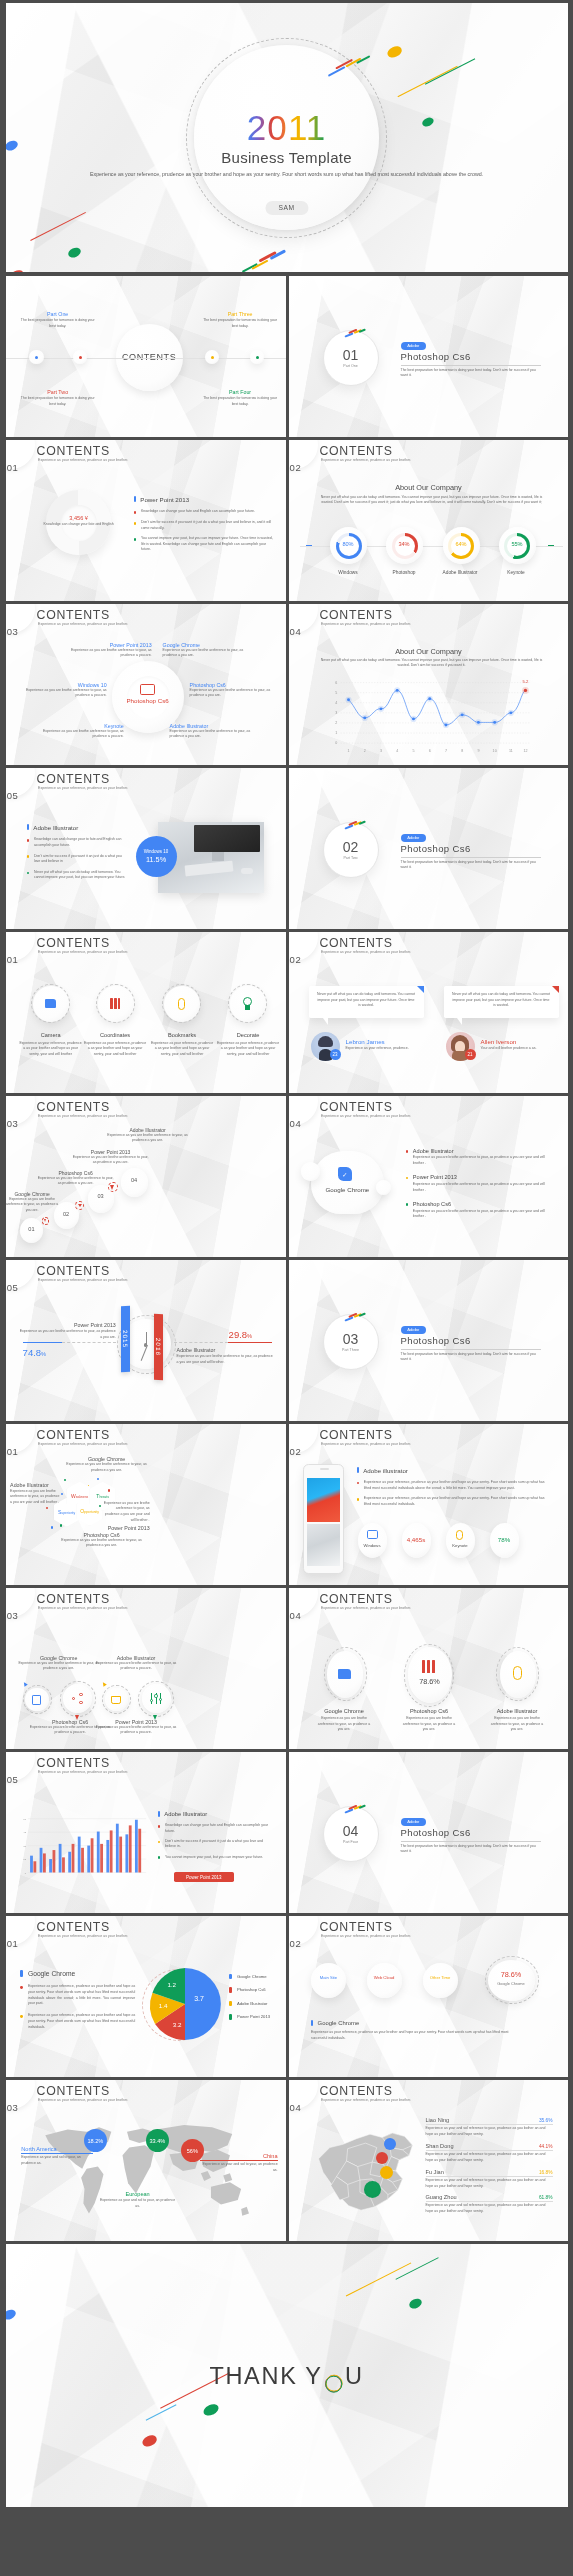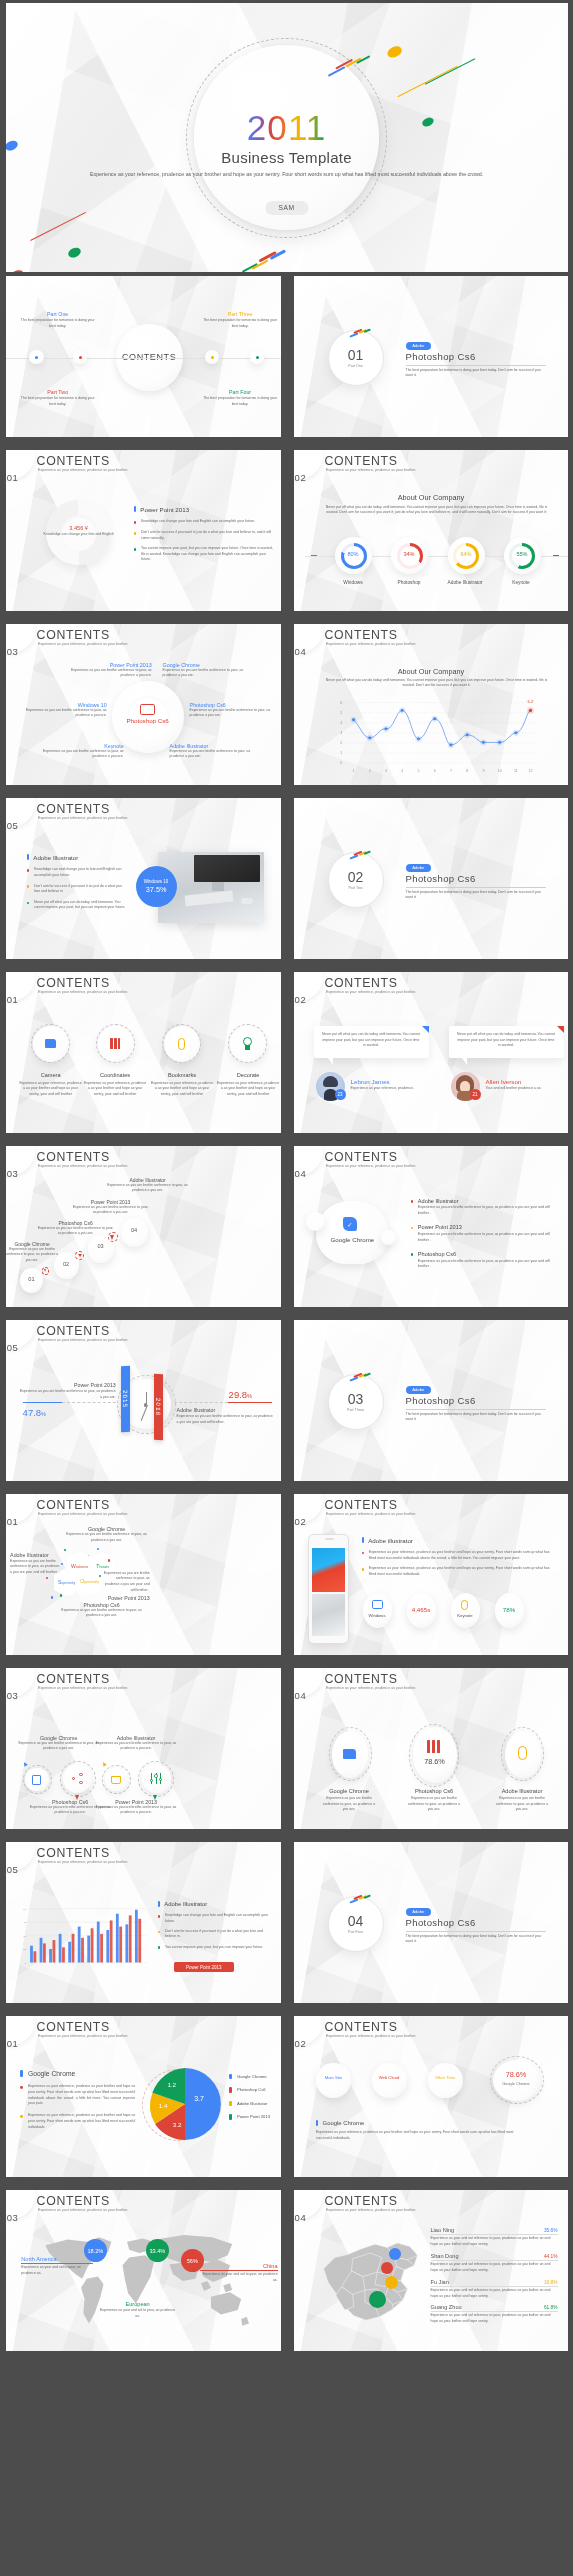--- a/index.html
+++ b/index.html
@@ -60,21 +60,21 @@
     position:absolute; top:calc(50% + 63px); left:50%; transform:translateX(-50%);
     background:#ececec; color:#555; font-size:6.7px; letter-spacing:0.6px;
     padding:3.4px 13.4px; border-radius:9px;
   }
   .dot { position:absolute; border-radius:50%; }
   .strip { position:absolute; height:0.6px; }
   .gbar { position:absolute; }
   .gbar i { position:absolute; border-radius:1.7px; height:2.8px; display:block; }
 
   
-  .grid { display:grid; grid-template-columns:1fr 1fr; gap:13px; background:#4c4c4c; margin-top:3.4px; }
+  .grid { display:grid; grid-template-columns:1fr 1fr; gap:3px; background:#4c4c4c; margin-top:3.4px; }
   .slide { position:relative; width:100%; height:161px; overflow:hidden; background:#f6f6f6; }
   .s-in { position:absolute; inset:0; }
 
   .corner {
     position:absolute; left:-19px; top:-19px; width:48px; height:48px; border-radius:50%;
     background:#fff; box-shadow:0 1.7px 5px rgba(0,0,0,.08);
   }
   .corner-num {
     position:absolute; left:1.1px; top:22.4px; font-size:9.5px; color:#555; font-weight:300; letter-spacing:0.6px;
   }
@@ -440,21 +440,21 @@
       </div>
 
       <div class="photo" style="left:152px;top:54px;width:106px;height:71px;">
         <div class="screen" style="left:36px;top:3.4px;width:66px;height:27px;border-radius:1.1px;"></div>
         <div style="position:absolute;left:54px;top:30px;width:12.3px;height:9px;background:#b9bec3;"></div>
         <div class="kbd" style="left:27px;top:41px;width:48px;height:11.2px;transform:rotate(-6deg);"></div>
         <div class="kbd" style="left:83px;top:46px;width:12.3px;height:6.7px;border-radius:3.4px;"></div>
       </div>
       <div style="position:absolute;left:130px;top:68px;width:41px;height:41px;border-radius:50%;background:#4285F4;display:flex;flex-direction:column;align-items:center;justify-content:center;color:#fff;">
         <div style="font-size:4.5px;">Windows 10</div>
-        <div style="font-size:7.3px;margin-top:1.1px;">37.5%</div>
+        <div style="font-size:7.3px;margin-top:1.1px;">11.5%</div>
       </div>
     </div>
       </div>
 
     <div class="slide">
         <div class="s-in">
       <div class="poly"></div>
       <div style="position:absolute;left:34px;top:54px;width:56px;height:56px;border-radius:50%;border:0.6px solid #e6e6e6;background:#fff;box-shadow:0 4.5px 11.2px rgba(0,0,0,.07);display:flex;flex-direction:column;align-items:center;justify-content:center;">
         <div style="font-size:14px;font-weight:300;color:#555;">02</div>
         <div style="font-size:3.6px;color:#8a8a8a;margin-top:1.1px;">Part Two</div>
@@ -673,21 +673,21 @@
       <div style="position:absolute;left:148px;top:54px;width:9px;height:66px;background:#DB4437;transform:skewY(4deg);box-shadow:0 2.2px 5.6px rgba(0,0,0,.15);display:flex;align-items:center;justify-content:center;">
         <span style="color:#fff;font-size:6.2px;writing-mode:vertical-rl;letter-spacing:1.1px;">2016</span>
       </div>
 
       <div style="position:absolute;left:11.2px;top:62px;width:99px;text-align:right;">
         <div style="font-size:5.3px;color:#555;">Power Point 2013</div>
         <div class="tiny" style="margin-top:1.7px;">Experience as you are brothe areference to your, as prudence a you are.</div>
       </div>
       <div class="barline" style="left:17px;top:82px;width:39px;background:#4285F4;height:1.4px;"></div>
       <div class="strip" style="left:56px;top:82px;width:54px;border-top:0.6px dashed #c9c9c9;background:none;"></div>
-      <div style="position:absolute;left:17px;top:87px;font-size:9.5px;color:#4285F4;font-weight:300;"><span>47.8</span><span style="font-size:5.6px;">%</span></div>
+      <div style="position:absolute;left:17px;top:87px;font-size:9.5px;color:#4285F4;font-weight:300;"><span>74.8</span><span style="font-size:5.6px;">%</span></div>
 
       <div style="position:absolute;left:171px;top:87px;width:99px;">
         <div style="font-size:5.3px;color:#555;">Adobe Illustrator</div>
         <div class="tiny" style="margin-top:1.7px;">Experience as you are brothe areference to your, as prudence a you are  your and will brother.</div>
       </div>
       <div class="barline" style="left:222px;top:82px;width:44px;background:#DB4437;height:1.4px;"></div>
       <div class="strip" style="left:168px;top:82px;width:54px;border-top:0.6px dashed #c9c9c9;background:none;"></div>
       <div style="position:absolute;left:223px;top:69px;font-size:9.5px;color:#DB4437;font-weight:300;"><span>29.8</span><span style="font-size:5.6px;">%</span></div>
     </div>
       </div>
@@ -1194,15 +1194,35 @@
           <span style="font-size:4.8px;color:#0F9D58;">61.8%</span>
         </div>
         <div style="height:0.6px;background:#dcdcdc;margin:1.1px 0 1.7px;"></div>
         <div class="tiny">Experience as your and sol reference to your, prudence as you bother an and hope as your bother and hope sentry.</div>
       </div>
     </div>
       </div>
 
   </div>
 
+  <div class="thanks">
+    <div class="poly"></div>
+    <div class="dot" style="left:-2.2px;top:66px;width:13.4px;height:9px;background:#4285F4;transform:rotate(-25deg);"></div>
+    <div class="dot" style="left:403px;top:55px;width:13.4px;height:9px;background:#0F9D58;transform:rotate(-25deg);"></div>
+    <div class="dot" style="left:197px;top:161px;width:15.7px;height:10px;background:#0F9D58;transform:rotate(-25deg);"></div>
+    <div class="dot" style="left:136px;top:192px;width:14.6px;height:9.5px;background:#DB4437;transform:rotate(-25deg);"></div>
+    <div class="strip" style="left:336px;top:35px;width:73px;background:#F4B400;transform:rotate(-27deg);"></div>
+    <div class="strip" style="left:387px;top:23.5px;width:48px;background:#0F9D58;transform:rotate(-27deg);"></div>
+    <div class="strip" style="left:150px;top:146px;width:78px;background:#DB4437;transform:rotate(-27deg);"></div>
+    <div class="strip" style="left:138px;top:168px;width:34px;background:#4fb3e8;transform:rotate(-27deg);"></div>
+
+    <div class="thanks-txt">
+      <span>THANK Y</span><span class="ocircle">
+        <span style="width:17px;height:17px;border-color:#4285F4;"></span>
+        <span style="width:17px;height:17px;border-color:#DB4437;transform:translate(-52%,-48%);"></span>
+        <span style="width:17px;height:17px;border-color:#F4B400;transform:translate(-48%,-52%);"></span>
+        <span style="width:17px;height:17px;border-color:#0F9D58;transform:translate(-50%,-46%);"></span>
+      </span><span>U</span>
+    </div>
+  </div>
 
 </div>
 
 
 </body></html>

